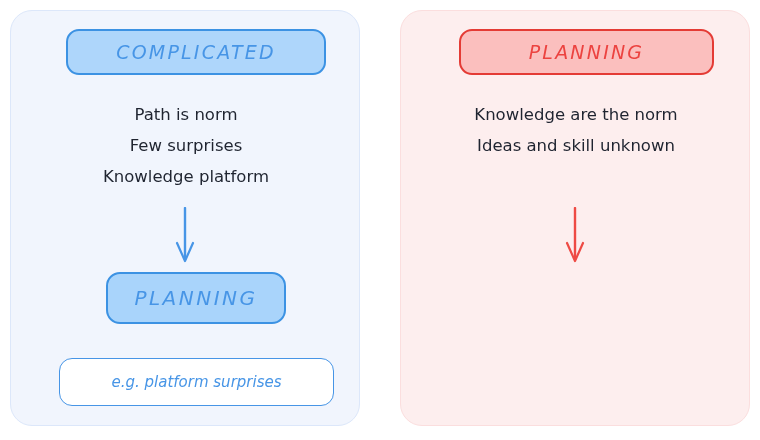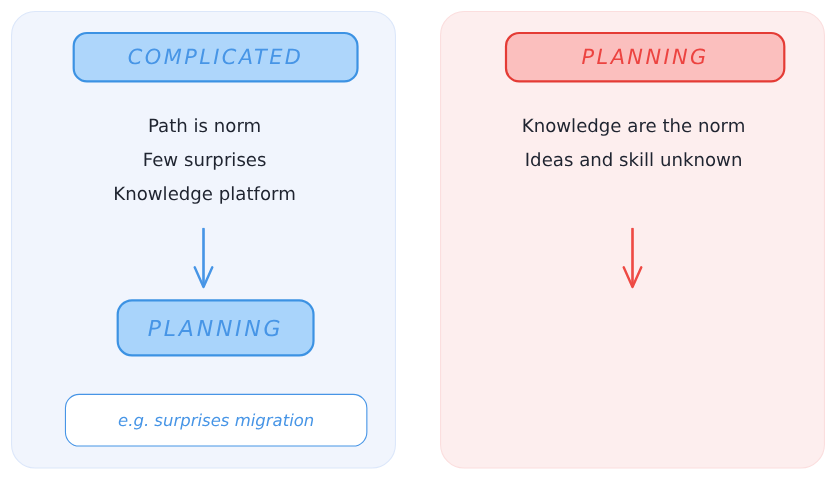--- a/index.html
+++ b/index.html
@@ -156,21 +156,21 @@
 
     <div class="arrow">
       <svg width="30" height="56" viewBox="0 0 30 56">
         <path d="M15 1 L15 52" stroke="#4795e6" stroke-width="2.4" fill="none" stroke-linecap="round"></path>
         <path d="M7 36 L15 54 L23 36" stroke="#4795e6" stroke-width="2.2" fill="none" stroke-linecap="round" stroke-linejoin="round"></path>
       </svg>
     </div>
 
     <div class="outcome-chip blue">PLANNING</div>
 
-    <div class="example-chip blue">e.g. surprises migration</div>
+    <div class="example-chip blue">e.g. platform surprises</div>
   </div>
 
   <div class="panel panel-right">
 
     <div class="title-chip red">PLANNING</div>
 
     <div class="lines">
       <span class="line">Knowledge are the norm</span>
       <span class="line">Ideas and skill unknown</span>
     </div>

